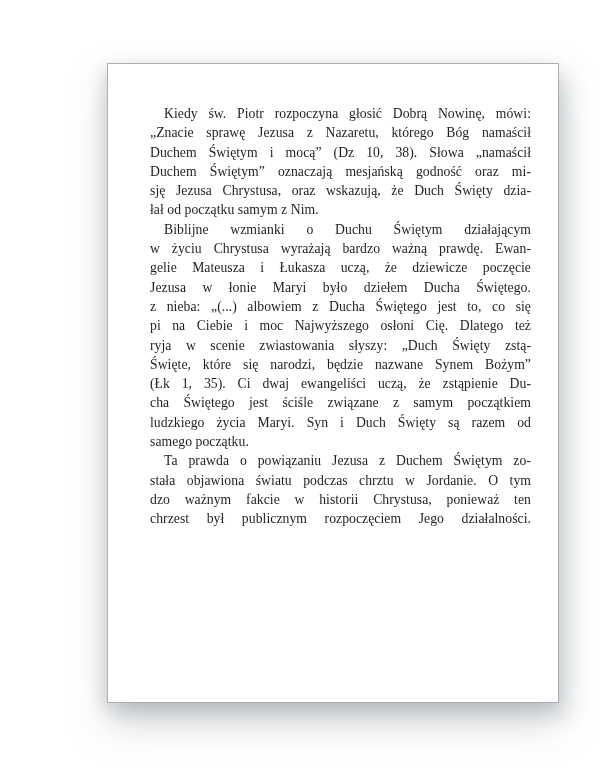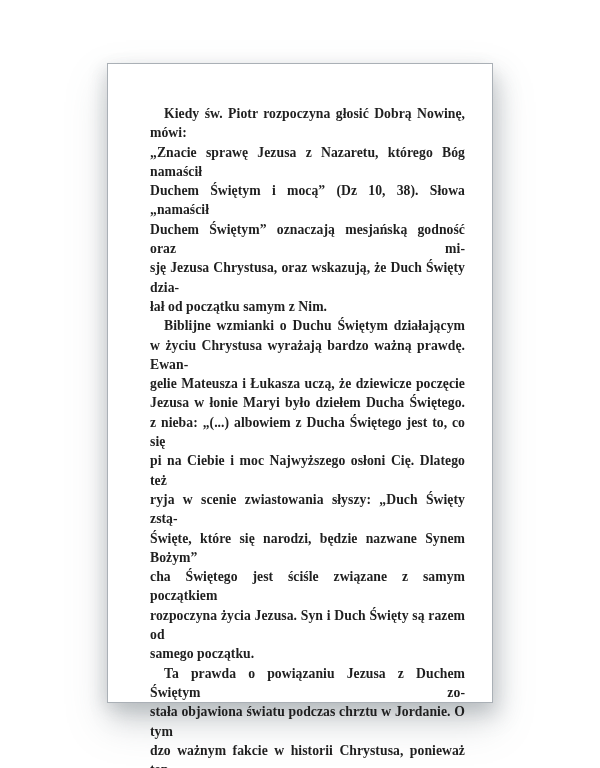--- a/index.html
+++ b/index.html
@@ -14,29 +14,28 @@
   .stage {
     position: relative;
     width: 600px;
     height: 768px;
     background: #ffffff;
   }
   .book-page {
     position: absolute;
     left: 107px;
     top: 63px;
-    width: 386px;
+    width: 452px;
     height: 640px;
     background: #ffffff;
     border: 1px solid #aab0b6;
     box-shadow:
       6px 12px 20px rgba(120, 128, 136, 0.30),
       -5px 4px 14px rgba(120, 128, 136, 0.15),
       0 20px 38px rgba(120, 128, 136, 0.25);
-    font-weight: bold;
   }
   .page-inner {
     padding: 40px 27px 0 42px;
     color: #1f1f1f;
   }
   .paragraph { margin: 0; }
   .line {
     font-size: 13.7px;
     line-height: 19.3px;
     text-align: justify;
@@ -64,22 +63,23 @@
           </div>
           <div class="paragraph">
             <div class="line first">Biblijne wzmianki o Duchu Świętym działającym</div>
             <div class="line">w życiu Chrystusa wyrażają bardzo ważną prawdę. Ewan-</div>
             <div class="line">gelie Mateusza i Łukasza uczą, że dziewicze poczęcie</div>
             <div class="line">Jezusa w łonie Maryi było dziełem Ducha Świętego.</div>
             <div class="line">z nieba: „(...) albowiem z Ducha Świętego jest to, co się</div>
             <div class="line">pi na Ciebie i moc Najwyższego osłoni Cię. Dlatego też</div>
             <div class="line">ryja w scenie zwiastowania słyszy: „Duch Święty zstą-</div>
             <div class="line">Święte, które się narodzi, będzie nazwane Synem Bożym”</div>
+            <div class="line">(Łk 1, 35). Ci dwaj ewangeliści uczą, że zstąpienie Du-</div>
             <div class="line">cha Świętego jest ściśle związane z samym początkiem</div>
-            <div class="line">rozpoczyna życia Jezusa. Syn i Duch Święty są razem od</div>
+            <div class="line">ludzkiego życia Maryi. Syn i Duch Święty są razem od</div>
             <div class="line last">samego początku.</div>
           </div>
           <div class="paragraph">
             <div class="line first">Ta prawda o powiązaniu Jezusa z Duchem Świętym zo-</div>
             <div class="line">stała objawiona światu podczas chrztu w Jordanie. O tym</div>
             <div class="line">dzo ważnym fakcie w historii Chrystusa, ponieważ ten</div>
             <div class="line">chrzest był publicznym rozpoczęciem Jego działalności.</div>
           </div>
         </div>
 

